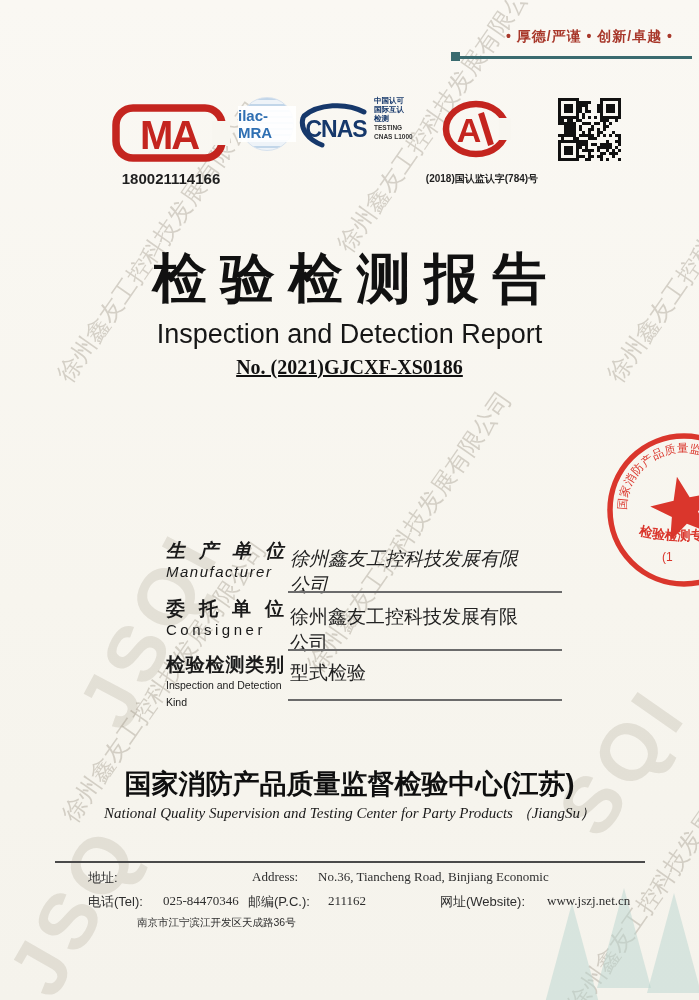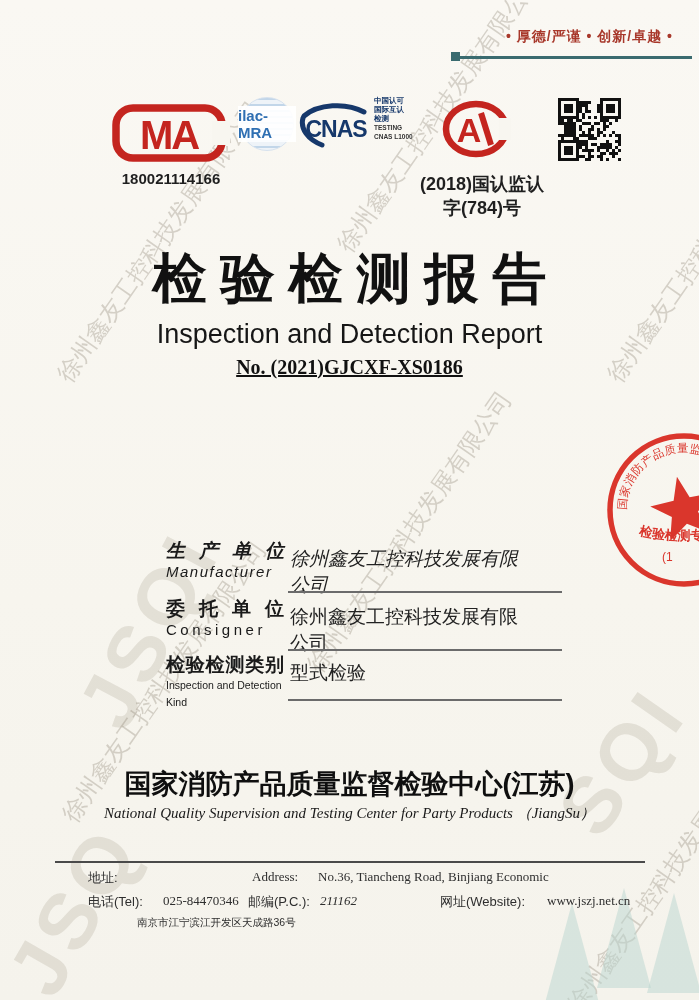--- a/index.html
+++ b/index.html
@@ -20,21 +20,21 @@
   
   .cma-num{top:170px;left:110px;width:122px;text-align:center;font-size:15px;font-weight:bold;color:#1f1f1f;}
   .ilac{top:97px;left:240px;width:52px;height:52px;border-radius:50%;
     background:repeating-linear-gradient(180deg,#c2d6e9 0 2px,#eef3f8 2px 6px);
     border:1px solid #d7e2ee;}
   .ilac-band{position:absolute;top:50%;left:-3px;right:-3px;transform:translateY(-50%);
     background:rgba(255,255,255,0.92);text-align:left;font-size:15px;font-weight:bold;
     color:#2f6fb2;padding:1px 0;letter-spacing:0;}
   .cnas-side{top:96px;left:374px;font-size:7.5px;line-height:9px;color:#16386b;font-weight:bold;}
   .cnas-side .en{font-size:6.5px;color:#333;}
-  .cal-num{top:172px;left:412px;width:140px;text-align:center;font-size:18px;font-weight:bold;color:#1f1f1f;}
+  .cal-num{top:172px;left:412px;width:140px;text-align:center;font-size:10px;font-weight:bold;color:#1f1f1f;}
   .qr{top:98px;left:558px;width:63px;height:63px;}
 
   
   .title-zh{top:243px;left:0;width:100%;text-align:center;font-size:54px;font-weight:bold;
     letter-spacing:14px;text-indent:14px;color:#111;}
   .title-en{top:319px;left:0;width:100%;text-align:center;font-size:27px;color:#161616;}
   .report-no{top:356px;left:0;width:100%;text-align:center;font-size:20px;font-weight:bold;
     font-family:"Liberation Serif",serif;color:#111;text-decoration:underline;}
 
   
@@ -421,17 +421,17 @@
   <div class="abs org-en">National Quality Supervision and Testing Center for Party Products （JiangSu）</div>
 
   <div class="abs sep"></div>
   <div class="abs foot" style="top:869px;left:88px;">地址:</div>
   <div class="abs foot addr-zh" style="top:872px;left:137px;">南京市江宁滨江开发区天成路36号</div>
   <div class="abs foot foot-serif" style="top:869px;left:252px;">Address:</div>
   <div class="abs foot foot-serif" style="top:869px;left:318px;">No.36, Tiancheng Road, Binjiang Economic</div>
   <div class="abs foot" style="top:893px;left:88px;">电话(Tel):</div>
   <div class="abs foot foot-serif" style="top:893px;left:163px;">025-84470346</div>
   <div class="abs foot" style="top:893px;left:248px;">邮编(P.C.):</div>
-  <div class="abs foot foot-serif" style="top:893px;left:320px;font-style:italic;">211162</div>
+  <div class="abs foot foot-serif" style="top:893px;left:328px;">211162</div>
   <div class="abs foot" style="top:893px;left:440px;">网址(Website):</div>
   <div class="abs foot foot-serif" style="top:893px;left:547px;">www.jszj.net.cn</div>
 
 </div>
 
 </body></html>

